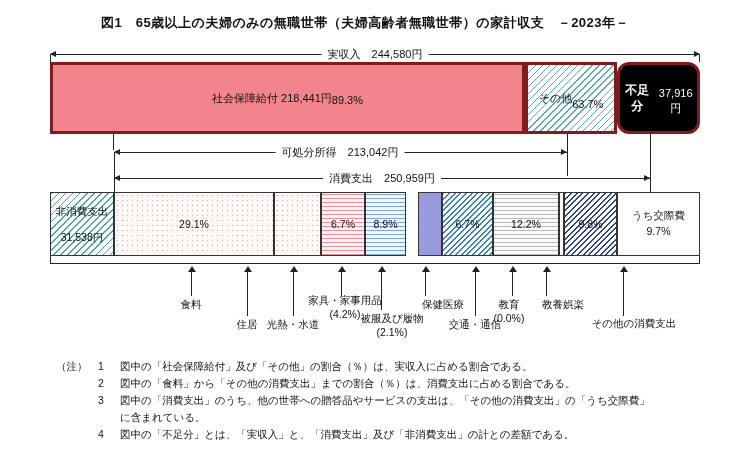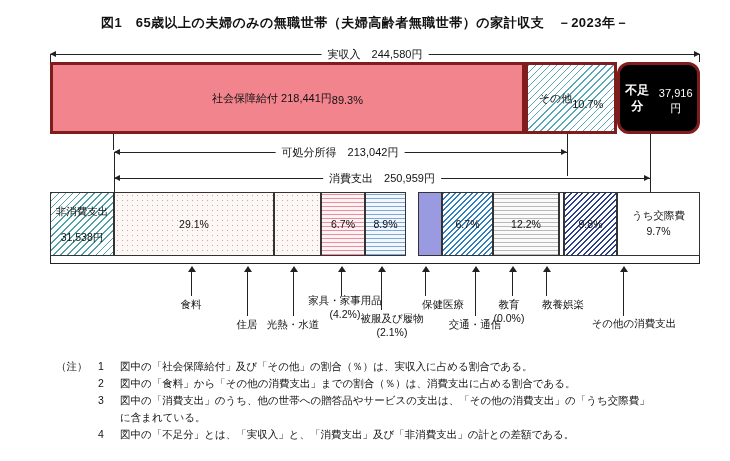--- a/index.html
+++ b/index.html
@@ -117,21 +117,21 @@
   <div class="abs tick" style="left:50px;top:54px;height:8px;"></div>
   <div class="abs tick" style="left:699px;top:54px;height:8px;"></div>
 
   <div class="abs bar1" style="left:50px;width:650px;">
     <div class="seg pink" style="left:0;width:475px;">
       <div class="lbl">社会保障給付 218,441円</div>
       <div class="pct" style="margin-top:4px;">89.3%</div>
     </div>
     <div class="seg hatch-diag" style="left:475px;width:92px;">
       <div class="lbl">その他</div>
-      <div class="pct" style="margin-top:12px;">10.7%</div>
+      <div class="pct" style="margin-top:12px;">63.7%</div>
     </div>
     <div class="seg black" style="left:567px;width:83px;border-radius:12px;">
       <div class="lbl">不足分</div>
       <div class="pct" style="margin-top:6px;">37,916円</div>
     </div>
   </div>
 
   <div class="abs lead" style="left:113px;top:134px;width:1px;height:16px;"></div>
   <div class="abs lead" style="left:567px;top:134px;width:1px;height:42px;"></div>
   <div class="abs lead" style="left:650px;top:134px;width:1px;height:58px;"></div>

